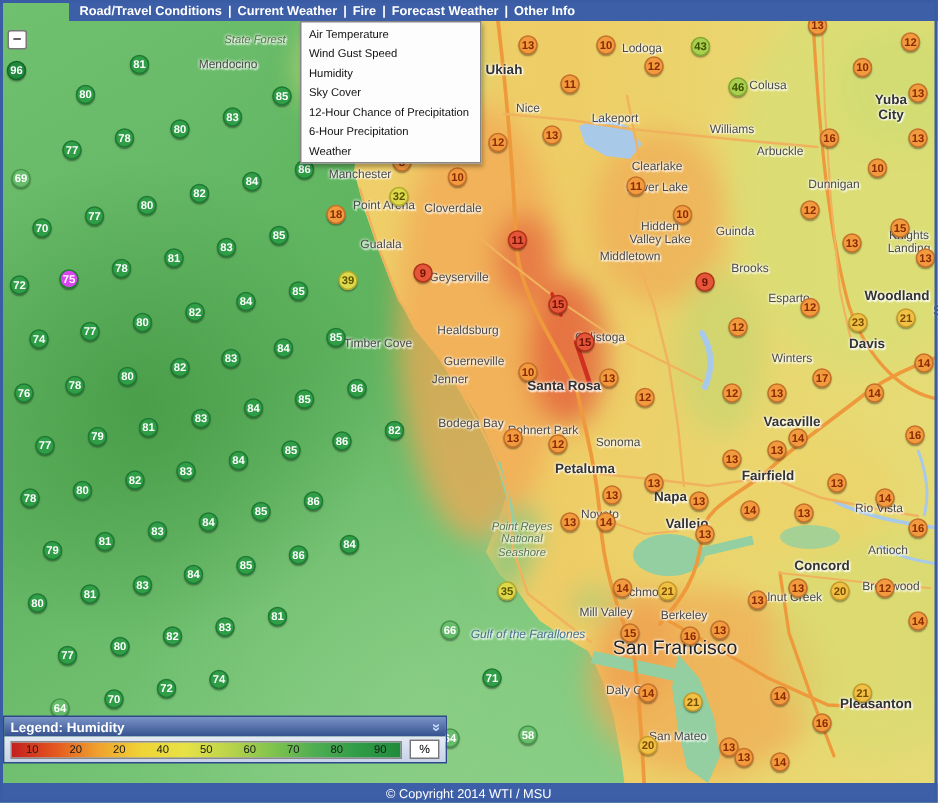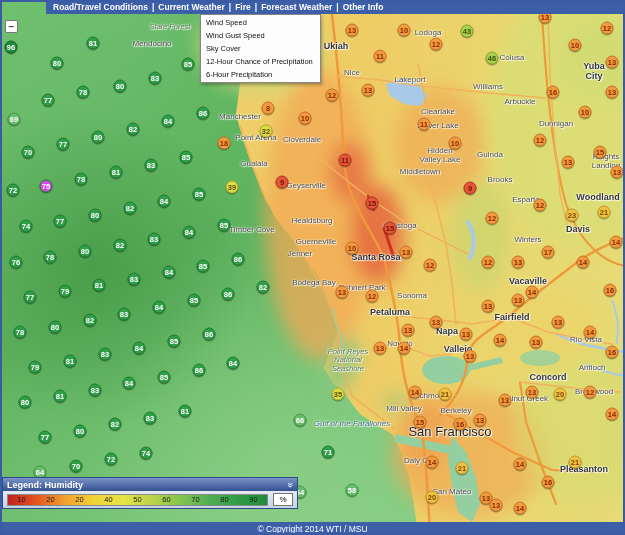--- a/index.html
+++ b/index.html
@@ -369,25 +369,27 @@
       <div class="marker" style="left: 575px; top: 462px; background: rgb(240, 193, 68); border: 1px solid rgb(199, 154, 40); color: rgb(122, 74, 0);">21</div>
       <div class="marker" style="left: 432px; top: 497px; background: rgb(240, 193, 68); border: 1px solid rgb(199, 154, 40); color: rgb(122, 74, 0);">20</div>
       <div class="marker" style="left: 486px; top: 498px; background: rgb(242, 154, 62); border: 1px solid rgb(196, 113, 42); color: rgb(138, 42, 0);">13</div>
       <div class="marker" style="left: 496px; top: 505px; background: rgb(242, 154, 62); border: 1px solid rgb(196, 113, 42); color: rgb(138, 42, 0);">13</div>
       <div class="marker" style="left: 520px; top: 508px; background: rgb(242, 154, 62); border: 1px solid rgb(196, 113, 42); color: rgb(138, 42, 0);">14</div>
     </div>
 
   <div class="zoom-btn">−</div>
 
   <div class="dropdown">
-      <div class="dd-item">Wind Speed</div>
+      <div class="dd-item">Air Temperature</div>
       <div class="dd-item">Wind Gust Speed</div>
+      <div class="dd-item">Humidity</div>
       <div class="dd-item">Sky Cover</div>
       <div class="dd-item">12-Hour Chance of Precipitation</div>
       <div class="dd-item">6-Hour Precipitation</div>
+      <div class="dd-item">Weather</div>
     </div>
 
   <div class="legend">
     <div class="legend-header">
       <span>Legend: Humidity</span>
       <span class="chevrons">»</span>
     </div>
     <div class="legend-body">
       <div class="legend-bar-wrap">
         <div class="legend-bar" style="background: linear-gradient(90deg, rgb(196, 31, 31), rgb(228, 87, 31), rgb(239, 162, 46), rgb(239, 212, 54), rgb(231, 226, 70), rgb(188, 212, 74), rgb(130, 196, 78), rgb(79, 174, 82), rgb(48, 156, 71), rgb(33, 139, 60));"></div>

